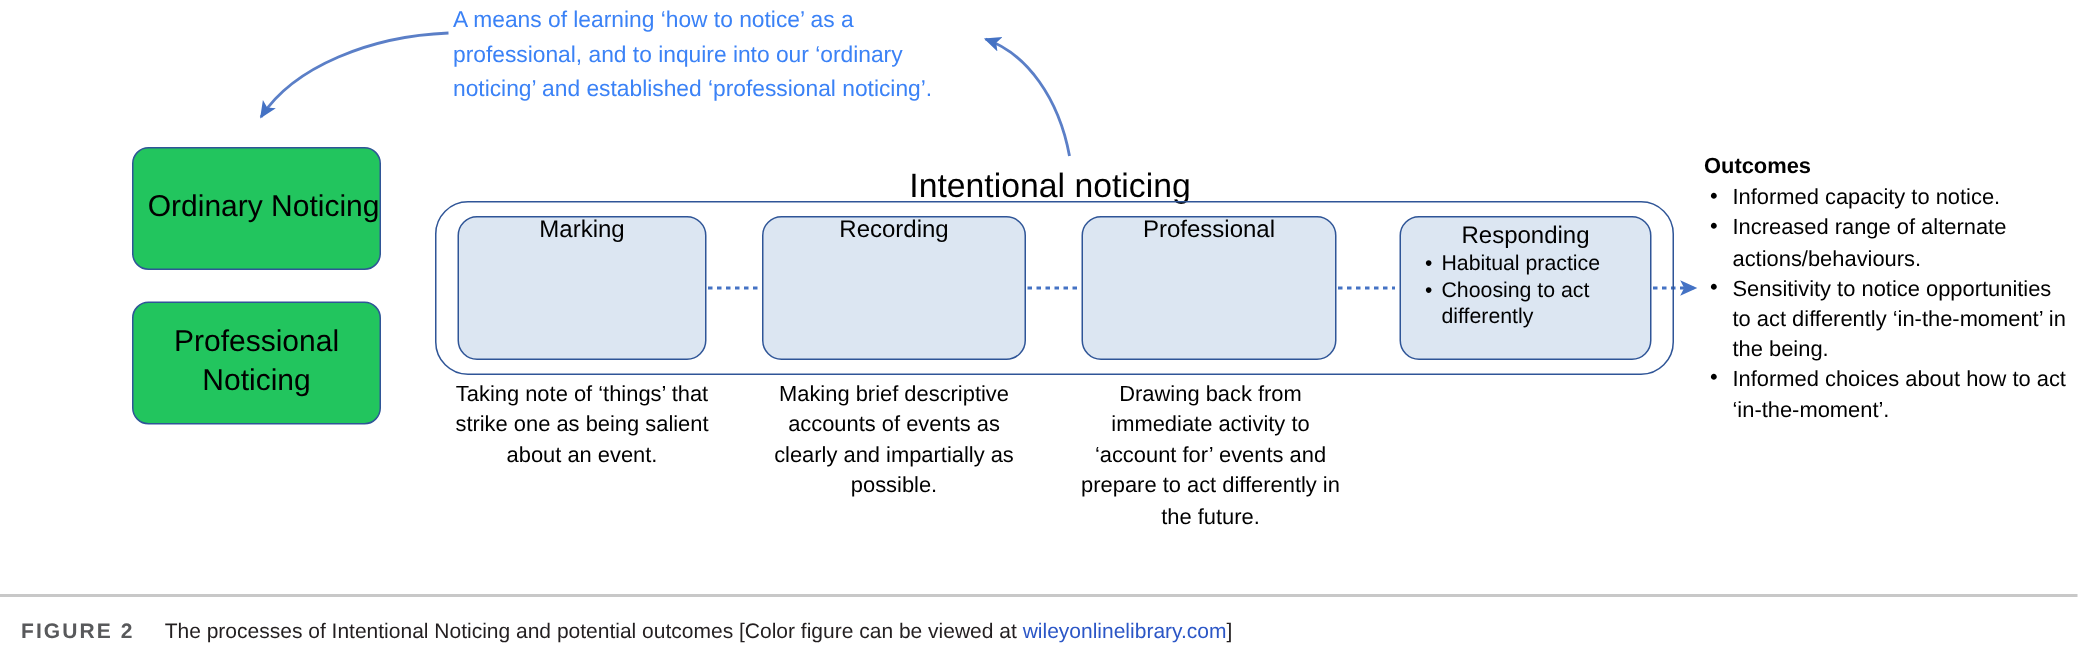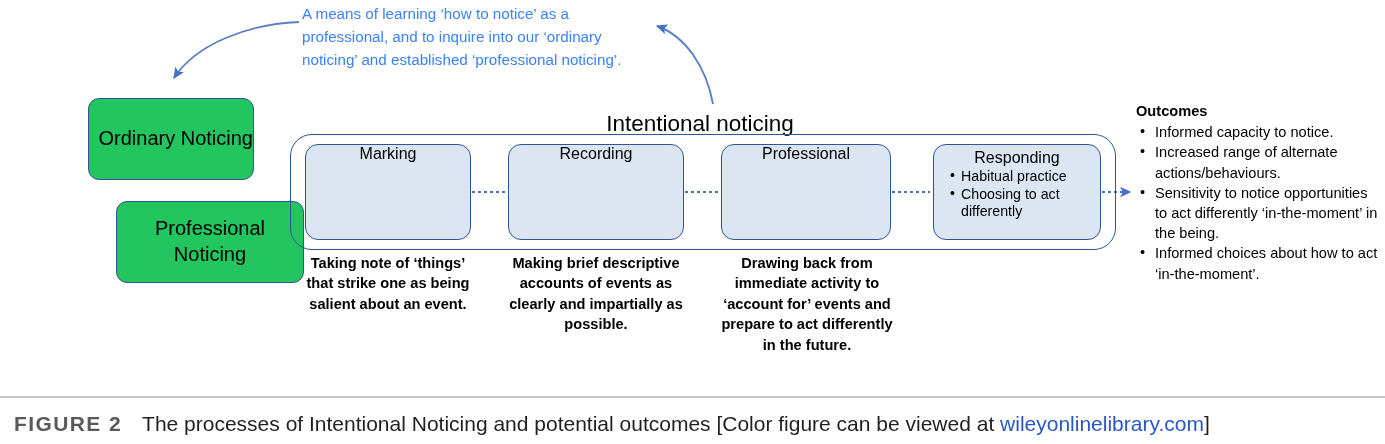--- a/index.html
+++ b/index.html
@@ -40,21 +40,21 @@
     background: #22c55e;
     border: 1.6px solid #2f5597;
     border-radius: 11px;
     display: flex; align-items: center; justify-content: flex-end;
     text-align: center;
     font-size: 20px;
     line-height: 1.28;
     color: #000;
   }
   #green-ordinary   { left: 88px;  top: 98px;  width: 166px; height: 82px; }
-  #green-professional { left: 88px; top: 201px; width: 188px; height: 82px; margin-left: 28px; }
+  #green-professional { left: 88px; top: 201px; width: 166px; height: 82px; }
 
   
   #intentional-title {
     position: absolute;
     left: 560px; top: 98px;
     width: 280px;
     text-align: center;
     font-size: 22.5px;
     color: #000;
     white-space: nowrap;
@@ -113,21 +113,20 @@
     font-size: 14px;
   }
 
   
   .desc {
     position: absolute;
     text-align: center;
     font-size: 14.6px;
     line-height: 1.40;
     color: #000;
-    font-weight: bold;
   }
   #desc-marking     { left: 298px; top: 253px; width: 180px; }
   #desc-recording   { left: 505px; top: 253px; width: 182px; }
   #desc-sensemaking { left: 718px; top: 253px; width: 178px; }
 
   
   #outcomes {
     position: absolute;
     left: 1136px; top: 101px;
     width: 246px;
@@ -151,21 +150,21 @@
   #caption-rule {
     position: absolute;
     left: 0; top: 396px;
     width: 1385px; height: 1.5px;
     background: #c8c8c8;
   }
   #caption {
     position: absolute;
     left: 14px; top: 412px;
     width: 1360px;
-    font-size: 21px;
+    font-size: 14px;
     color: #231f20;
     white-space: nowrap;
   }
   #caption .fig-label {
     font-weight: bold;
     letter-spacing: 1.4px;
     color: #58595b;
     margin-right: 20px;
   }
   #caption .fig-link { color: #2b56c6; }

